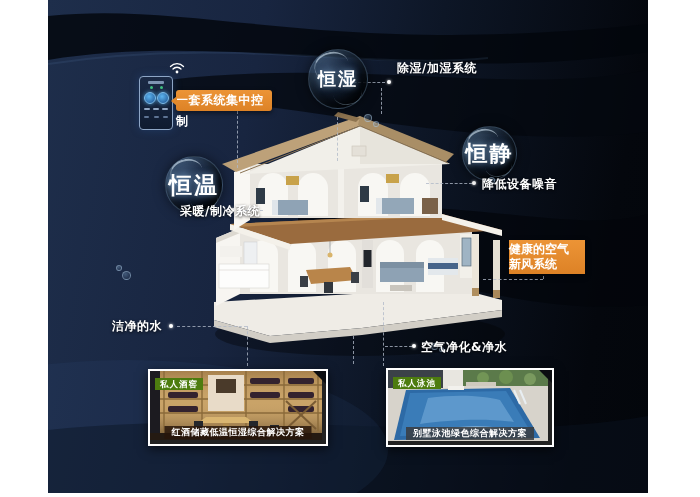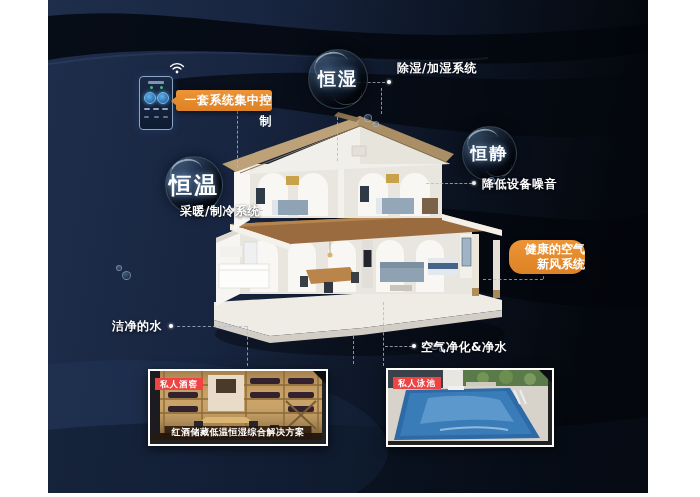--- a/index.html
+++ b/index.html
@@ -21,37 +21,37 @@
   .minibubble{position:absolute;border-radius:50%;border:1px solid rgba(190,220,245,.45);
     background:radial-gradient(circle at 35% 30%, rgba(140,180,220,.35), rgba(10,20,35,.2));}
   
   .note{position:absolute;color:#fff;font-weight:700;font-size:12px;letter-spacing:.5px;white-space:nowrap;
         text-shadow:0 1px 3px rgba(0,0,0,.8);}
   .dot{position:absolute;width:4px;height:4px;border-radius:50%;background:#fff;box-shadow:0 0 3px rgba(255,255,255,.9);}
   .hdash{position:absolute;border-top:1px dashed rgba(175,185,200,.78);height:0;}
   .vdash{position:absolute;border-left:1px dashed rgba(175,185,200,.78);width:0;}
   
   .obadge{position:absolute;background:linear-gradient(180deg,#ec9436,#dd8226);color:#fff;font-weight:700;
-          border-radius:3px;box-shadow:0 2px 5px rgba(0,0,0,.5);text-align:right;}
+          border-radius:3px;box-shadow:0 2px 5px rgba(0,0,0,.5);text-align:left;}
   .obadge .tip{position:absolute;left:-5px;top:50%;margin-top:-5px;width:0;height:0;
           border-top:5px solid transparent;border-bottom:5px solid transparent;border-right:6px solid #e28a2c;}
   
   .phone{position:absolute;border:1px solid #8ea6c6;border-radius:4px;
          background:linear-gradient(180deg,#1b2a45,#0f1b30);box-shadow:0 0 8px rgba(40,80,140,.45);}
   .ph-header{width:16px;height:3px;background:#7e94b2;margin:4px auto 2px auto;border-radius:1px;}
   .ph-dotrow{display:flex;justify-content:space-around;padding:0 6px;margin-top:2px;}
   .ph-greendot{width:3px;height:3px;border-radius:50%;background:#3ec07e;}
   .ph-knobs{display:flex;justify-content:space-around;padding:0 3px;margin-top:3px;}
   .ph-knob{width:10px;height:10px;border-radius:50%;border:1px solid #7fc0ee;
            background:radial-gradient(circle at 40% 35%,#5cb4ef,#1c4f8c);box-shadow:0 0 4px rgba(90,180,240,.8);}
   .ph-bar{height:2px;background:#91a6c2;border-radius:1px;}
   .ph-row{display:flex;justify-content:space-between;padding:0 4px;margin-top:4px;}
   
   .photo{position:absolute;background:#222;border:2px solid #fff;box-shadow:0 3px 10px rgba(0,0,0,.6);overflow:hidden;}
-  .photo-tag{position:absolute;left:5px;top:7px;background:#ef4444;color:#fff;font-size:8.5px;font-weight:700;
+  .photo-tag{position:absolute;left:5px;top:7px;background:#4d7c0f;color:#fff;font-size:8.5px;font-weight:700;
              letter-spacing:1px;padding:1px 5px;line-height:10px;}
   .photo-cap{position:absolute;left:50%;transform:translateX(-50%);bottom:5px;color:#fff;font-size:9px;font-weight:700;
              letter-spacing:.5px;white-space:nowrap;padding:1px 7px;line-height:11px;}
   .ribbon{position:absolute;top:0;right:0;width:0;height:0;border-left:13px solid transparent;border-top:13px solid #0b0d11;}
 </style>
 </head>
 <body>
 
 <div id="stage">
   <div id="canvas">
@@ -188,30 +188,30 @@
       <path d="M1.5,5.5 a9,9 0 0 1 13,0" stroke="#fff" fill="none" stroke-width="1.3" stroke-linecap="round"></path>
       <path d="M4,8 a5.5,5.5 0 0 1 8,0" stroke="#fff" fill="none" stroke-width="1.3" stroke-linecap="round"></path>
       <circle cx="8" cy="11" r="1.4" fill="#fff"></circle>
     </svg>
 
     <div class="obadge" style="left:128px;top:90px;width:96px;height:21px;font-size:12px;line-height:21px;letter-spacing:.5px;">
       <span class="tip"></span>
       <span>一套系统集中控制</span>
     </div>
 
-    <div class="obadge" style="left:461px;top:240px;width:76px;height:32px;font-size:12px;line-height:15px;padding-top:2px;border-radius:13px;">
+    <div class="obadge" style="left:461px;top:240px;width:76px;height:32px;font-size:12px;line-height:15px;padding-top:2px;border-radius:0;">
       <div>健康的空气</div>
       <div>新风系统</div>
     </div>
 
     <div class="bubble" style="left:260px;top:49px;width:58px;height:58px;">
       <span style="font-size:18px;">恒湿</span>
     </div>
     <div class="bubble" style="left:414px;top:126px;width:53px;height:53px;">
-      <span style="font-size:17px;">恒静</span>
+      <span style="font-size:22px;">恒静</span>
     </div>
     <div class="bubble" style="left:117px;top:156px;width:56px;height:56px;">
       <span style="font-size:23px;">恒温</span>
     </div>
 
     <div class="minibubble" style="left:316px;top:114px;width:6px;height:6px;"></div>
     <div class="minibubble" style="left:325px;top:121px;width:4px;height:4px;"></div>
     <div class="minibubble" style="left:440px;top:177px;width:5px;height:5px;"></div>
     <div class="minibubble" style="left:74px;top:271px;width:7px;height:7px;"></div>
     <div class="minibubble" style="left:68px;top:265px;width:4px;height:4px;"></div>
@@ -285,16 +285,17 @@
         <polygon points="18,20 122,18 152,68 6,70" fill="#2d6aa6"></polygon>
         <polygon points="22,23 118,21 144,64 12,66" fill="#3a7cb8"></polygon>
         <path d="M40,28 C70,24 96,26 112,30 L126,52 C96,48 60,50 32,54 Z" fill="rgba(160,205,240,.35)"></path>
         <path d="M52,60 C80,56 104,57 120,60" stroke="rgba(230,245,255,.5)" stroke-width="2" fill="none"></path>
         <line x1="126" y1="20" x2="132" y2="34" stroke="#e8eef2" stroke-width="2"></line>
         <line x1="132" y1="20" x2="138" y2="34" stroke="#e8eef2" stroke-width="2"></line>
         <rect x="60" y="16" width="16" height="4" fill="#f2f1ed"></rect>
       </svg>
       <span class="ribbon"></span>
       <div class="photo-tag">私人泳池</div>
+      <div class="photo-cap" style="background:rgba(58,60,64,.85);">别墅泳池绿色综合解决方案</div>
     </div>
 
   </div>
 </div>
 
 </body></html>

